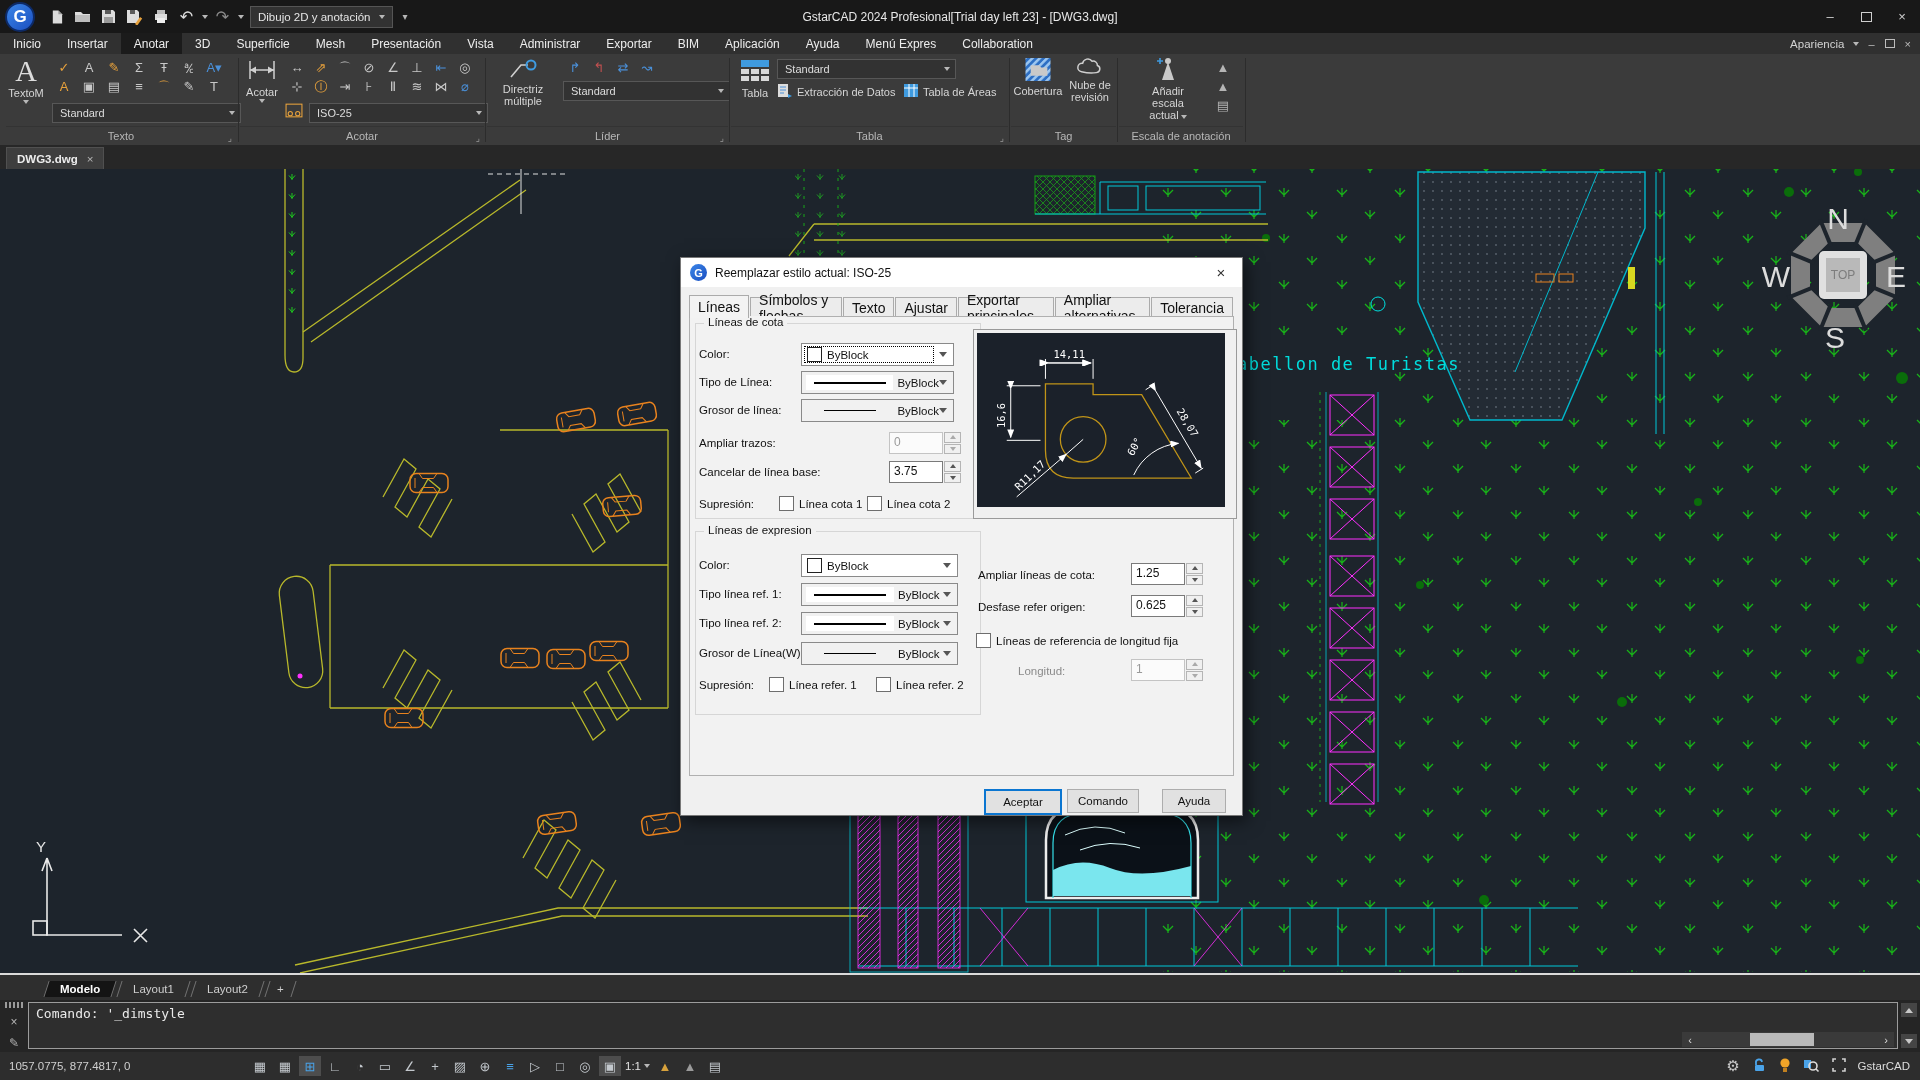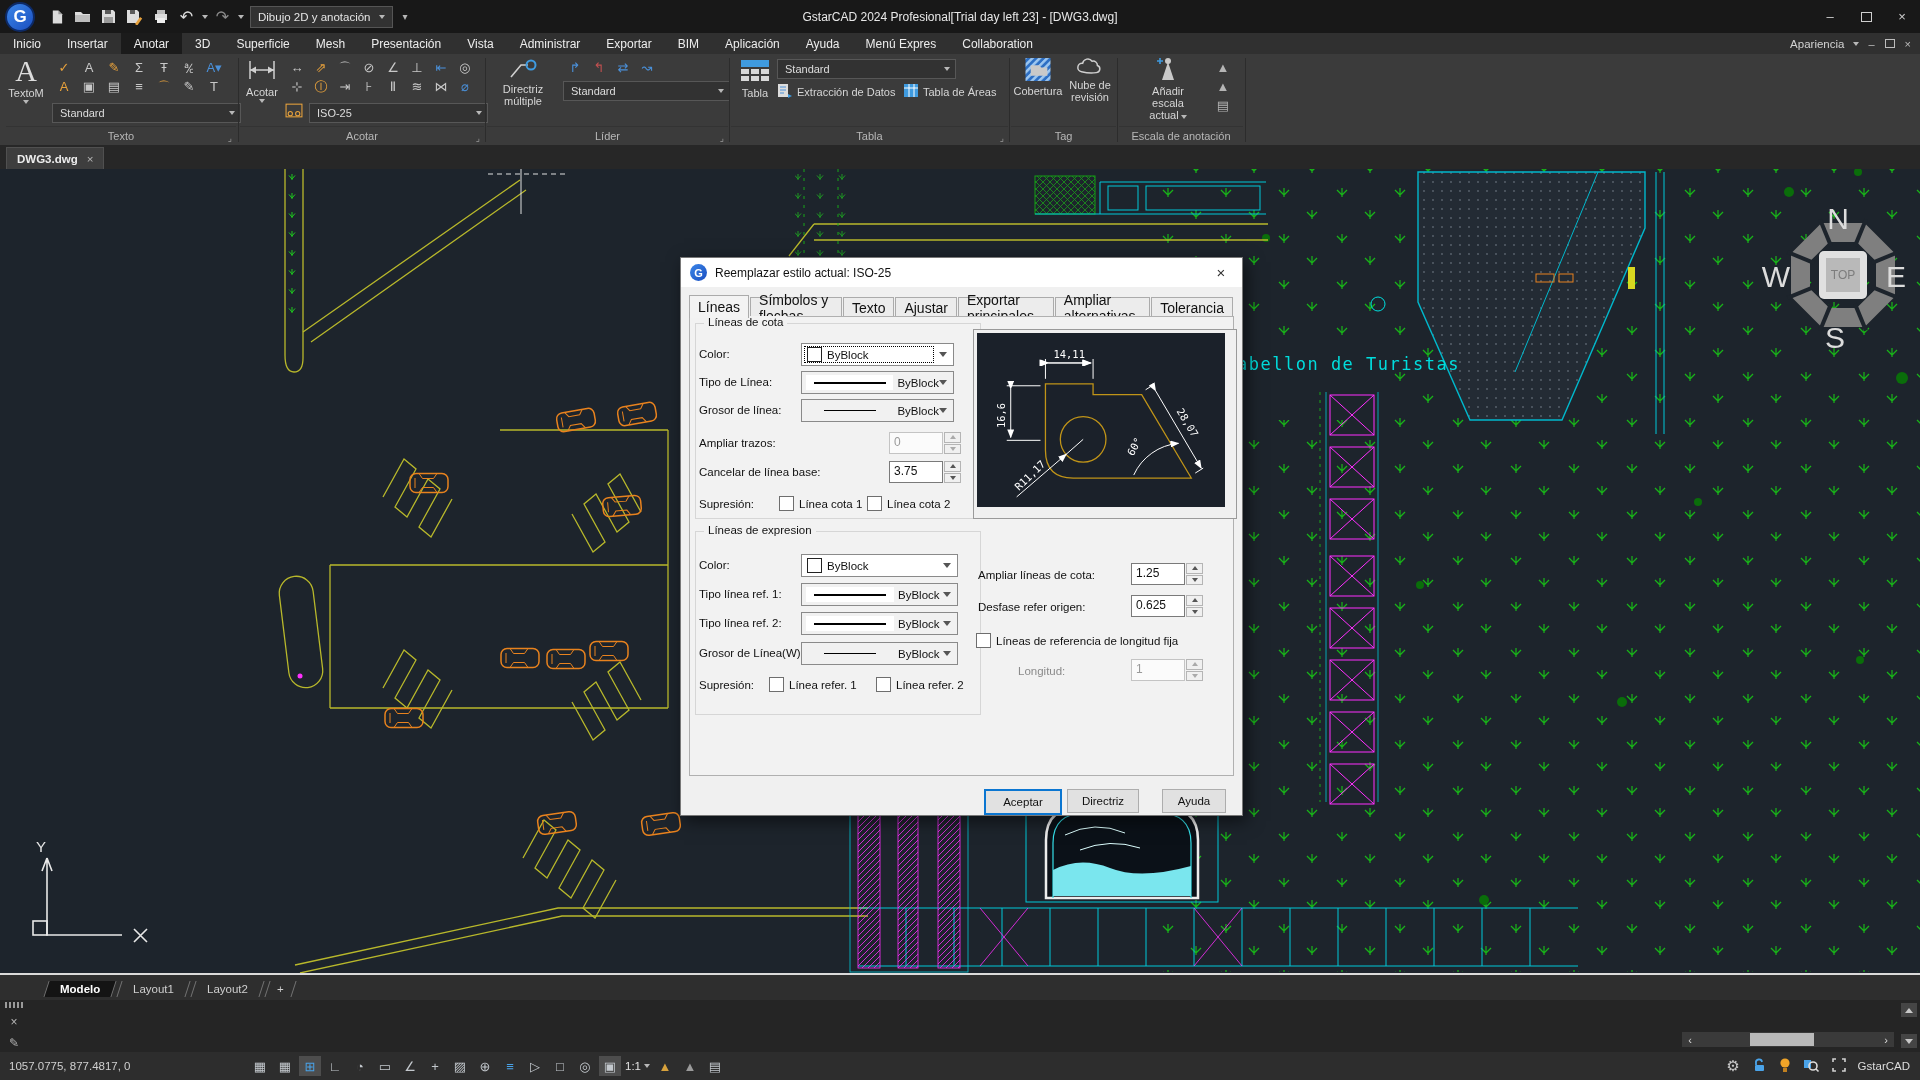--- a/index.html
+++ b/index.html
@@ -764,38 +764,41 @@
         <span class="sa">
           <span class="u"></span>
         </span>
         <span class="sa">
           <span class="d"></span>
         </span>
       </span>
   </div>
 
   <div class="dbtn default" style="left:303px;width:74px">Aceptar</div>
-  <div class="dbtn" style="left:386px;width:70px">Directriz</div>
+  <div class="dbtn" style="left:386px;width:70px">Comando</div>
   <div class="dbtn" style="left:481px;width:62px">Ayuda</div>
 </div>
 
 <div class="layoutbar">
   <div id="ltabs" style="display:flex">
       <div class="ltab active"><span>Modelo</span></div>
       <div class="ltab"><span>Layout1</span></div>
       <div class="ltab"><span>Layout2</span></div>
     </div>
   <div class="ltab plus"><span>+</span></div>
 </div>
 
 <div class="cmdarea">
   <div class="cmd-left">
     <span class="grip"></span>
     <span>×</span>
     <span style="font-size:12px">✎</span>
+  </div>
+  <div class="cmdbox">
+    <div>Comando: '_dimstyle</div>
   </div>
   <div class="cmdscroll">
     <span class="sab">
         <span class="tri-u"></span>
       </span>
     <span class="sab">
         <span class="tri-d"></span>
       </span>
   </div>
   <div class="hscroll">

